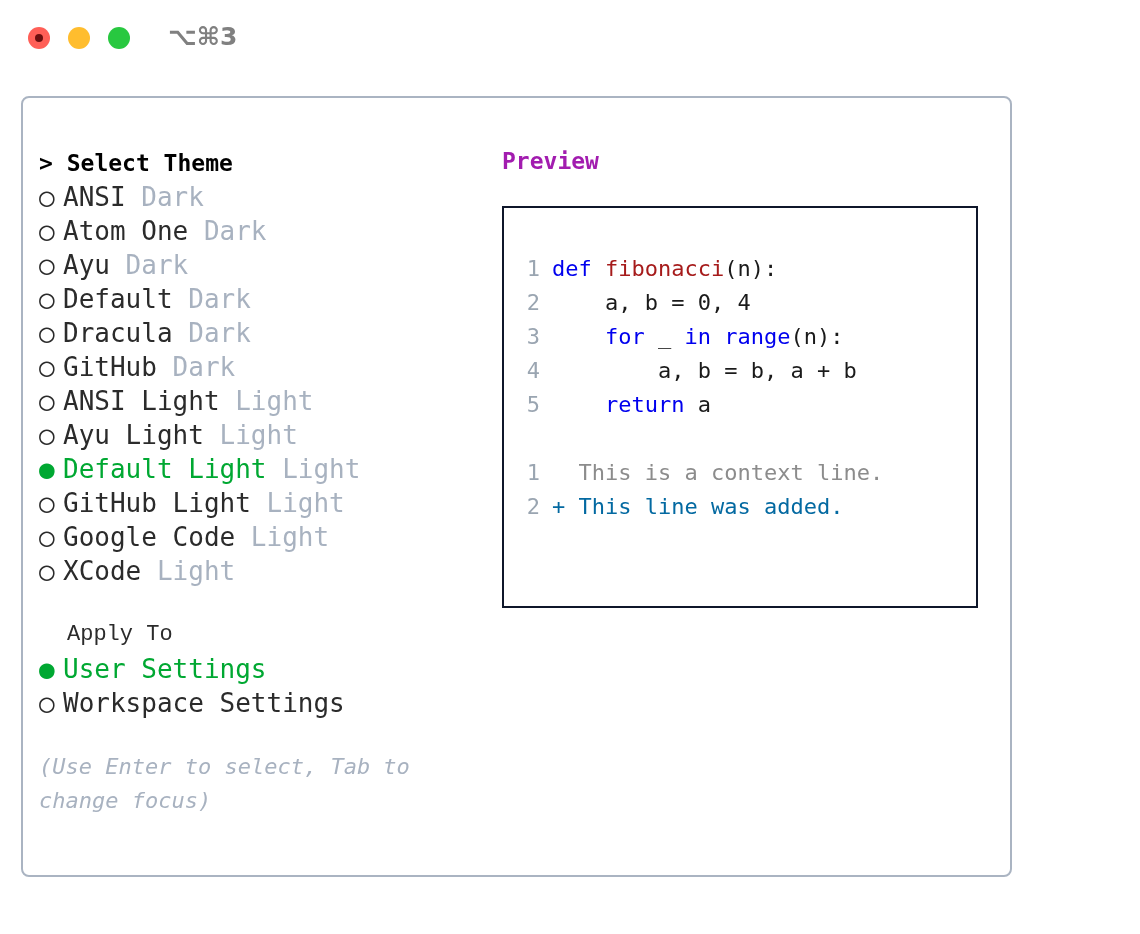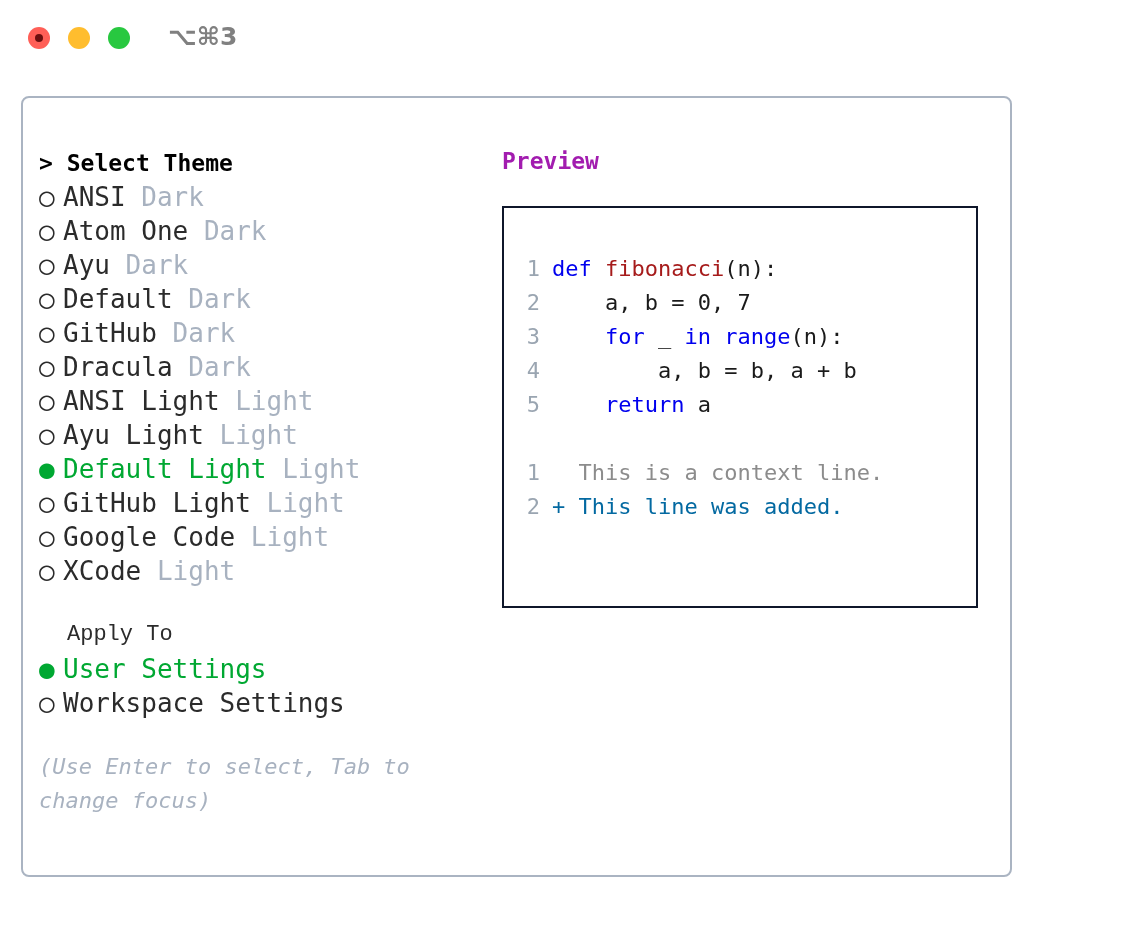--- a/index.html
+++ b/index.html
@@ -188,22 +188,22 @@
 
   <div class="panel">
 
     <div class="left-col">
       <div class="header-row">&gt; Select Theme</div>
       <div id="theme-list">
           <div class="opt-row"><span class="bullet off">○</span><span class="opt-label">ANSI</span><span class="opt-tag"> Dark</span></div>
           <div class="opt-row"><span class="bullet off">○</span><span class="opt-label">Atom One</span><span class="opt-tag"> Dark</span></div>
           <div class="opt-row"><span class="bullet off">○</span><span class="opt-label">Ayu</span><span class="opt-tag"> Dark</span></div>
           <div class="opt-row"><span class="bullet off">○</span><span class="opt-label">Default</span><span class="opt-tag"> Dark</span></div>
+          <div class="opt-row"><span class="bullet off">○</span><span class="opt-label">Dracula</span><span class="opt-tag"> Dark</span></div>
           <div class="opt-row"><span class="bullet off">○</span><span class="opt-label">GitHub</span><span class="opt-tag"> Dark</span></div>
-          <div class="opt-row"><span class="bullet off">○</span><span class="opt-label">Dracula</span><span class="opt-tag"> Dark</span></div>
           <div class="opt-row"><span class="bullet off">○</span><span class="opt-label">ANSI Light</span><span class="opt-tag"> Light</span></div>
           <div class="opt-row"><span class="bullet off">○</span><span class="opt-label">Ayu Light</span><span class="opt-tag"> Light</span></div>
           <div class="opt-row selected"><span class="bullet on">●</span><span class="opt-label">Default Light</span><span class="opt-tag"> Light</span></div>
           <div class="opt-row"><span class="bullet off">○</span><span class="opt-label">GitHub Light</span><span class="opt-tag"> Light</span></div>
           <div class="opt-row"><span class="bullet off">○</span><span class="opt-label">Google Code</span><span class="opt-tag"> Light</span></div>
           <div class="opt-row"><span class="bullet off">○</span><span class="opt-label">XCode</span><span class="opt-tag"> Light</span></div>
         </div>
       <div class="spacer-sm"></div>
       <div class="section-title">Apply To</div>
       <div id="apply-list">
@@ -213,21 +213,21 @@
       <div class="spacer-sm"></div>
       <div class="hint">(Use Enter to select, Tab to change focus)</div>
     </div>
 
     <div class="right-col">
       <div class="preview-title">Preview</div>
       <div class="preview-box">
         <div class="code-area">
           <div id="code-lines">
               <div class="code-line"><span class="lno">1</span><span class="kw">def </span><span class="fn">fibonacci</span><span class="plain">(n):</span></div>
-              <div class="code-line"><span class="lno">2</span><span class="plain">    a, b = 0, 7</span></div>
+              <div class="code-line"><span class="lno">2</span><span class="plain">    a, b = 0, 4</span></div>
               <div class="code-line"><span class="lno">3</span><span class="plain">    </span><span class="kw">for</span><span class="plain"> _ </span><span class="kw">in</span><span class="plain"> </span><span class="kw">range</span><span class="plain">(n):</span></div>
               <div class="code-line"><span class="lno">4</span><span class="plain">        a, b = b, a + b</span></div>
               <div class="code-line"><span class="lno">5</span><span class="plain">    </span><span class="kw">return</span><span class="plain"> a</span></div>
             </div>
           <div class="blank-line"></div>
           <div id="diff-lines">
               <div class="code-line"><span class="lno">1</span><span class="diff-ctx">  This is a context line.</span></div>
               <div class="code-line"><span class="lno">2</span><span class="diff-add">+ This line was added.</span></div>
             </div>
         </div>

